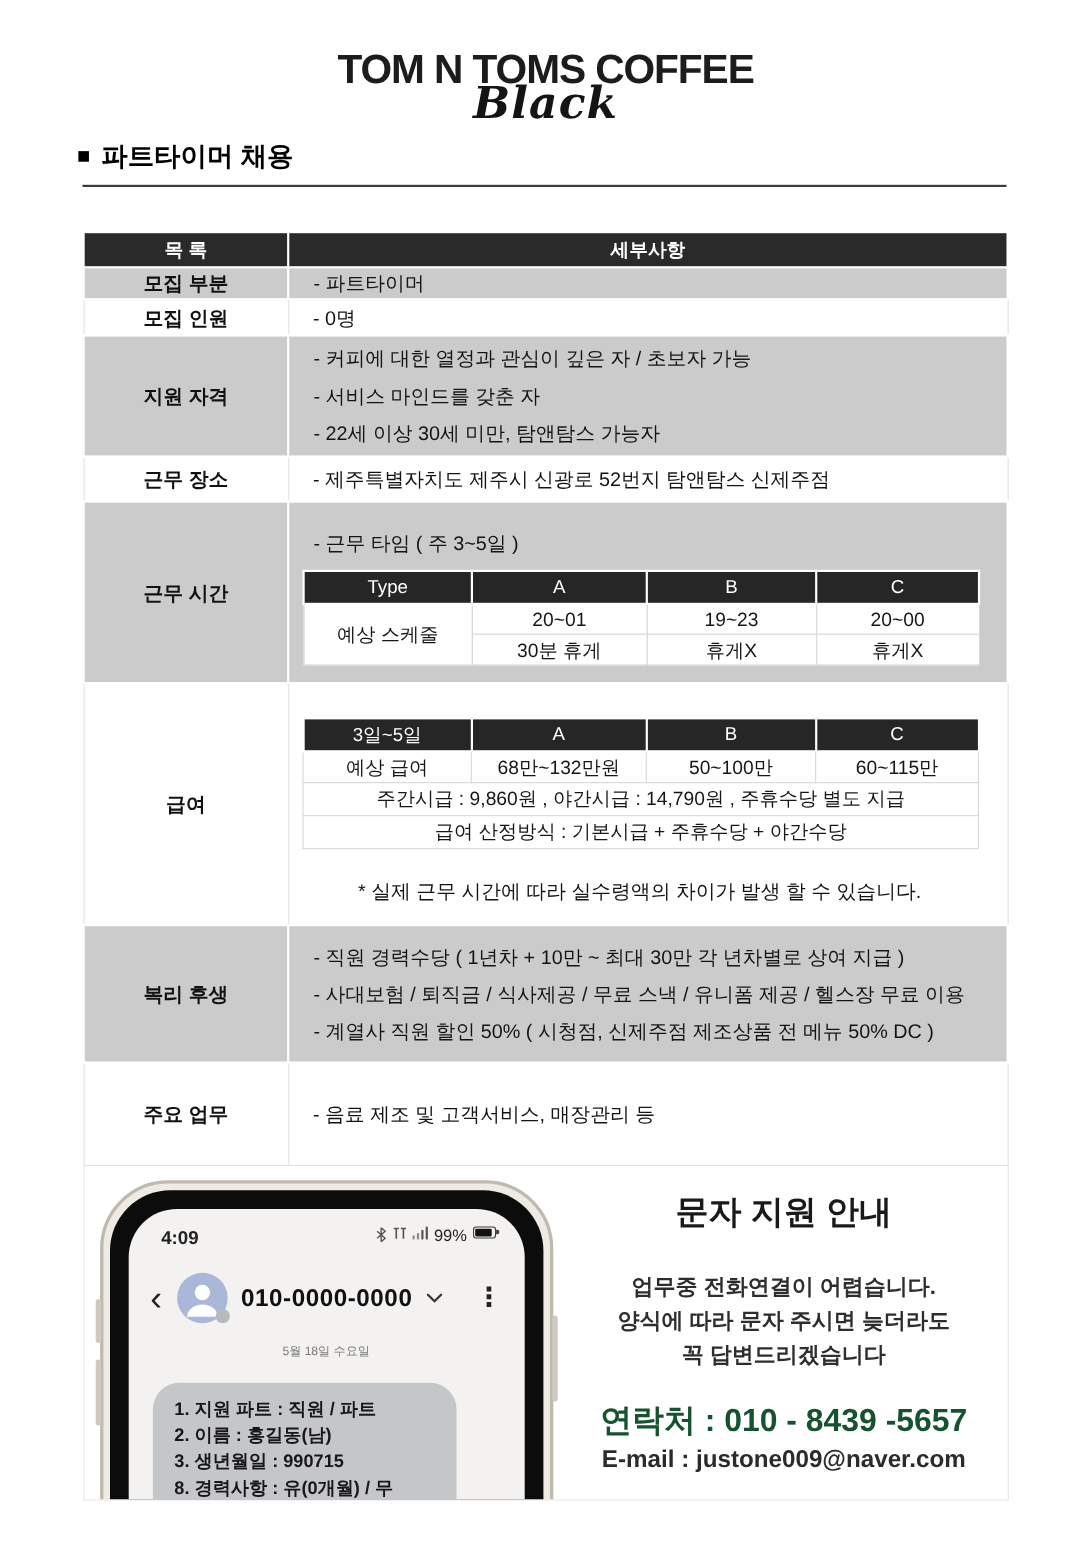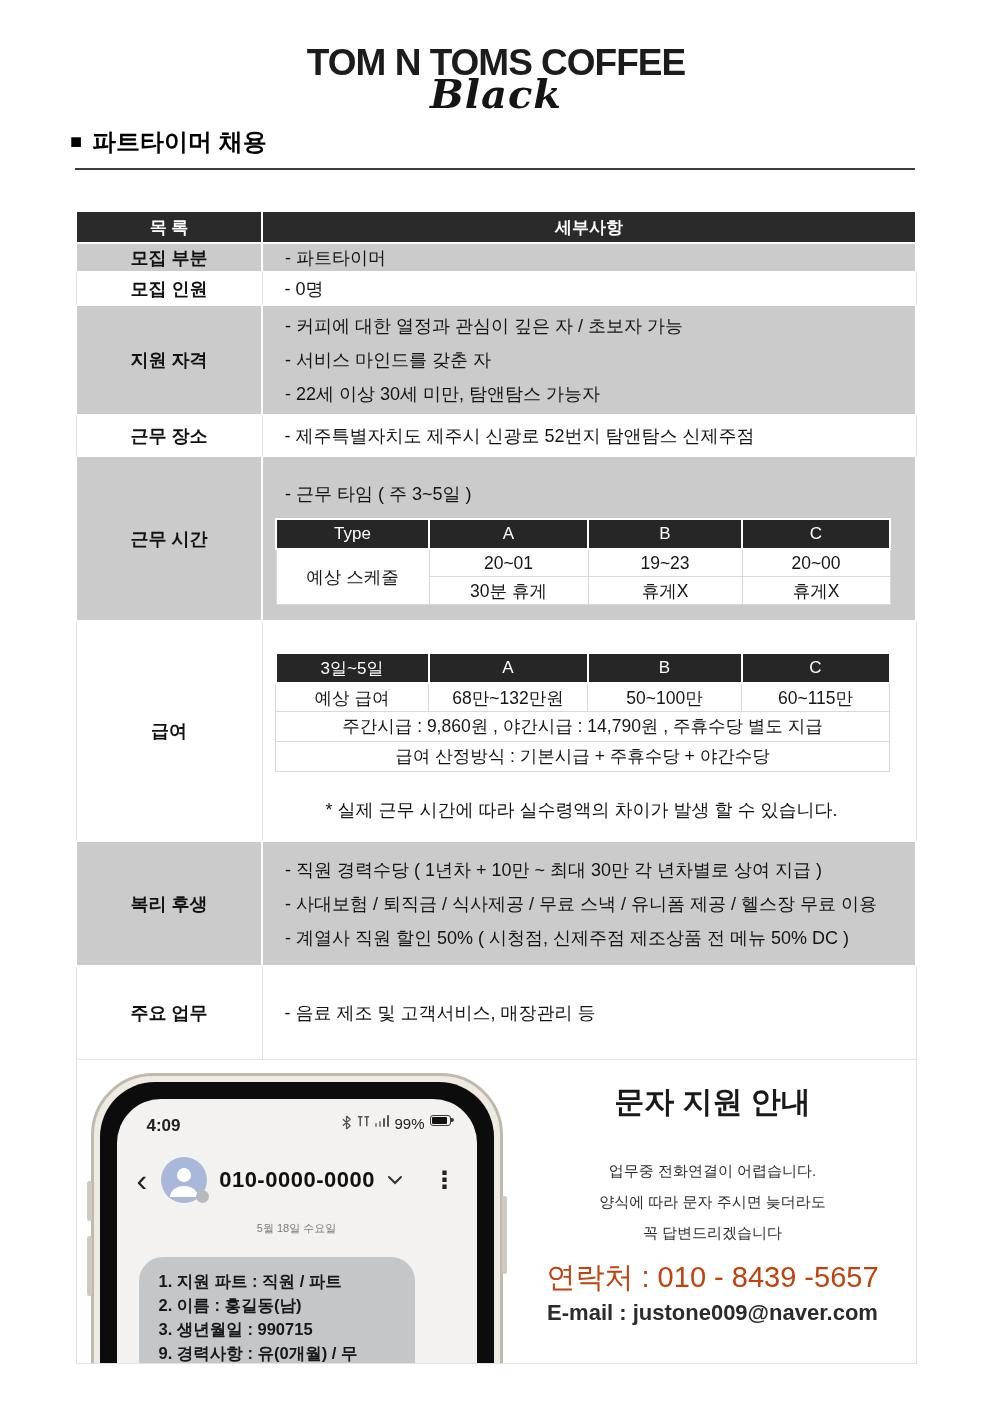--- a/index.html
+++ b/index.html
@@ -88,22 +88,22 @@
   .chat-date { position:absolute; top:122px; left:0; width:100%; text-align:center; font-size:11px; color:#7a7a7a; }
 
   .bubble { position:absolute; left:22px; top:158px; width:276px; background:#c4c6c8; border-radius:24px;
             padding:12px 20px 14px 20px; }
   .bubble div { font-size:16.5px; font-weight:700; color:#17171a; line-height:24px; white-space:nowrap; }
 
   
   .notice { position:absolute; left:430px; top:0; width:412px; height:303px; text-align:center; }
   .notice-title { margin-top:22px; font-size:30px; font-weight:900; color:#191919; }
   .notice-lines { margin-top:32px; }
-  .notice-lines div { font-size:15px; font-weight:400; color:#2d2d2d; line-height:31px; }
-  .notice-contact { margin-top:10px; font-size:29px; font-weight:400; color:#c2410c; }
+  .notice-lines div { font-size:20px; font-weight:700; color:#2d2d2d; line-height:31px; }
+  .notice-contact { margin-top:24px; font-size:29px; font-weight:700; color:#14532d; }
   .notice-email { margin-top:2px; font-size:22px; font-weight:800; color:#2b2b2b; }
 </style>
 </head>
 <body>
 
 <div class="page">
 
   <div class="logo">
     <div class="logo-main">TOM N TOMS COFFEE</div>
     <div class="logo-sub">Black</div>
@@ -278,21 +278,21 @@
                       </svg>
                   <span class="menu-ic">⋮</span>
                 </div>
 
                 <div class="chat-date">5월 18일 수요일</div>
 
                 <div class="bubble">
                   <div>1. 지원 파트 : 직원 / 파트</div>
                   <div>2. 이름 : 홍길동(남)</div>
                   <div>3. 생년월일 : 990715</div>
-                  <div>9. 경력사항 : 유(0개월) / 무</div>
+                  <div>8. 경력사항 : 유(0개월) / 무</div>
                   <div>5. 거주지 : 제원(도보 가능)</div>
                 </div>
               </div>
             </div>
           </div>
 
           <div class="notice">
             <div class="notice-title">문자 지원 안내</div>
             <div class="notice-lines">
               <div>업무중 전화연결이 어렵습니다.</div>

